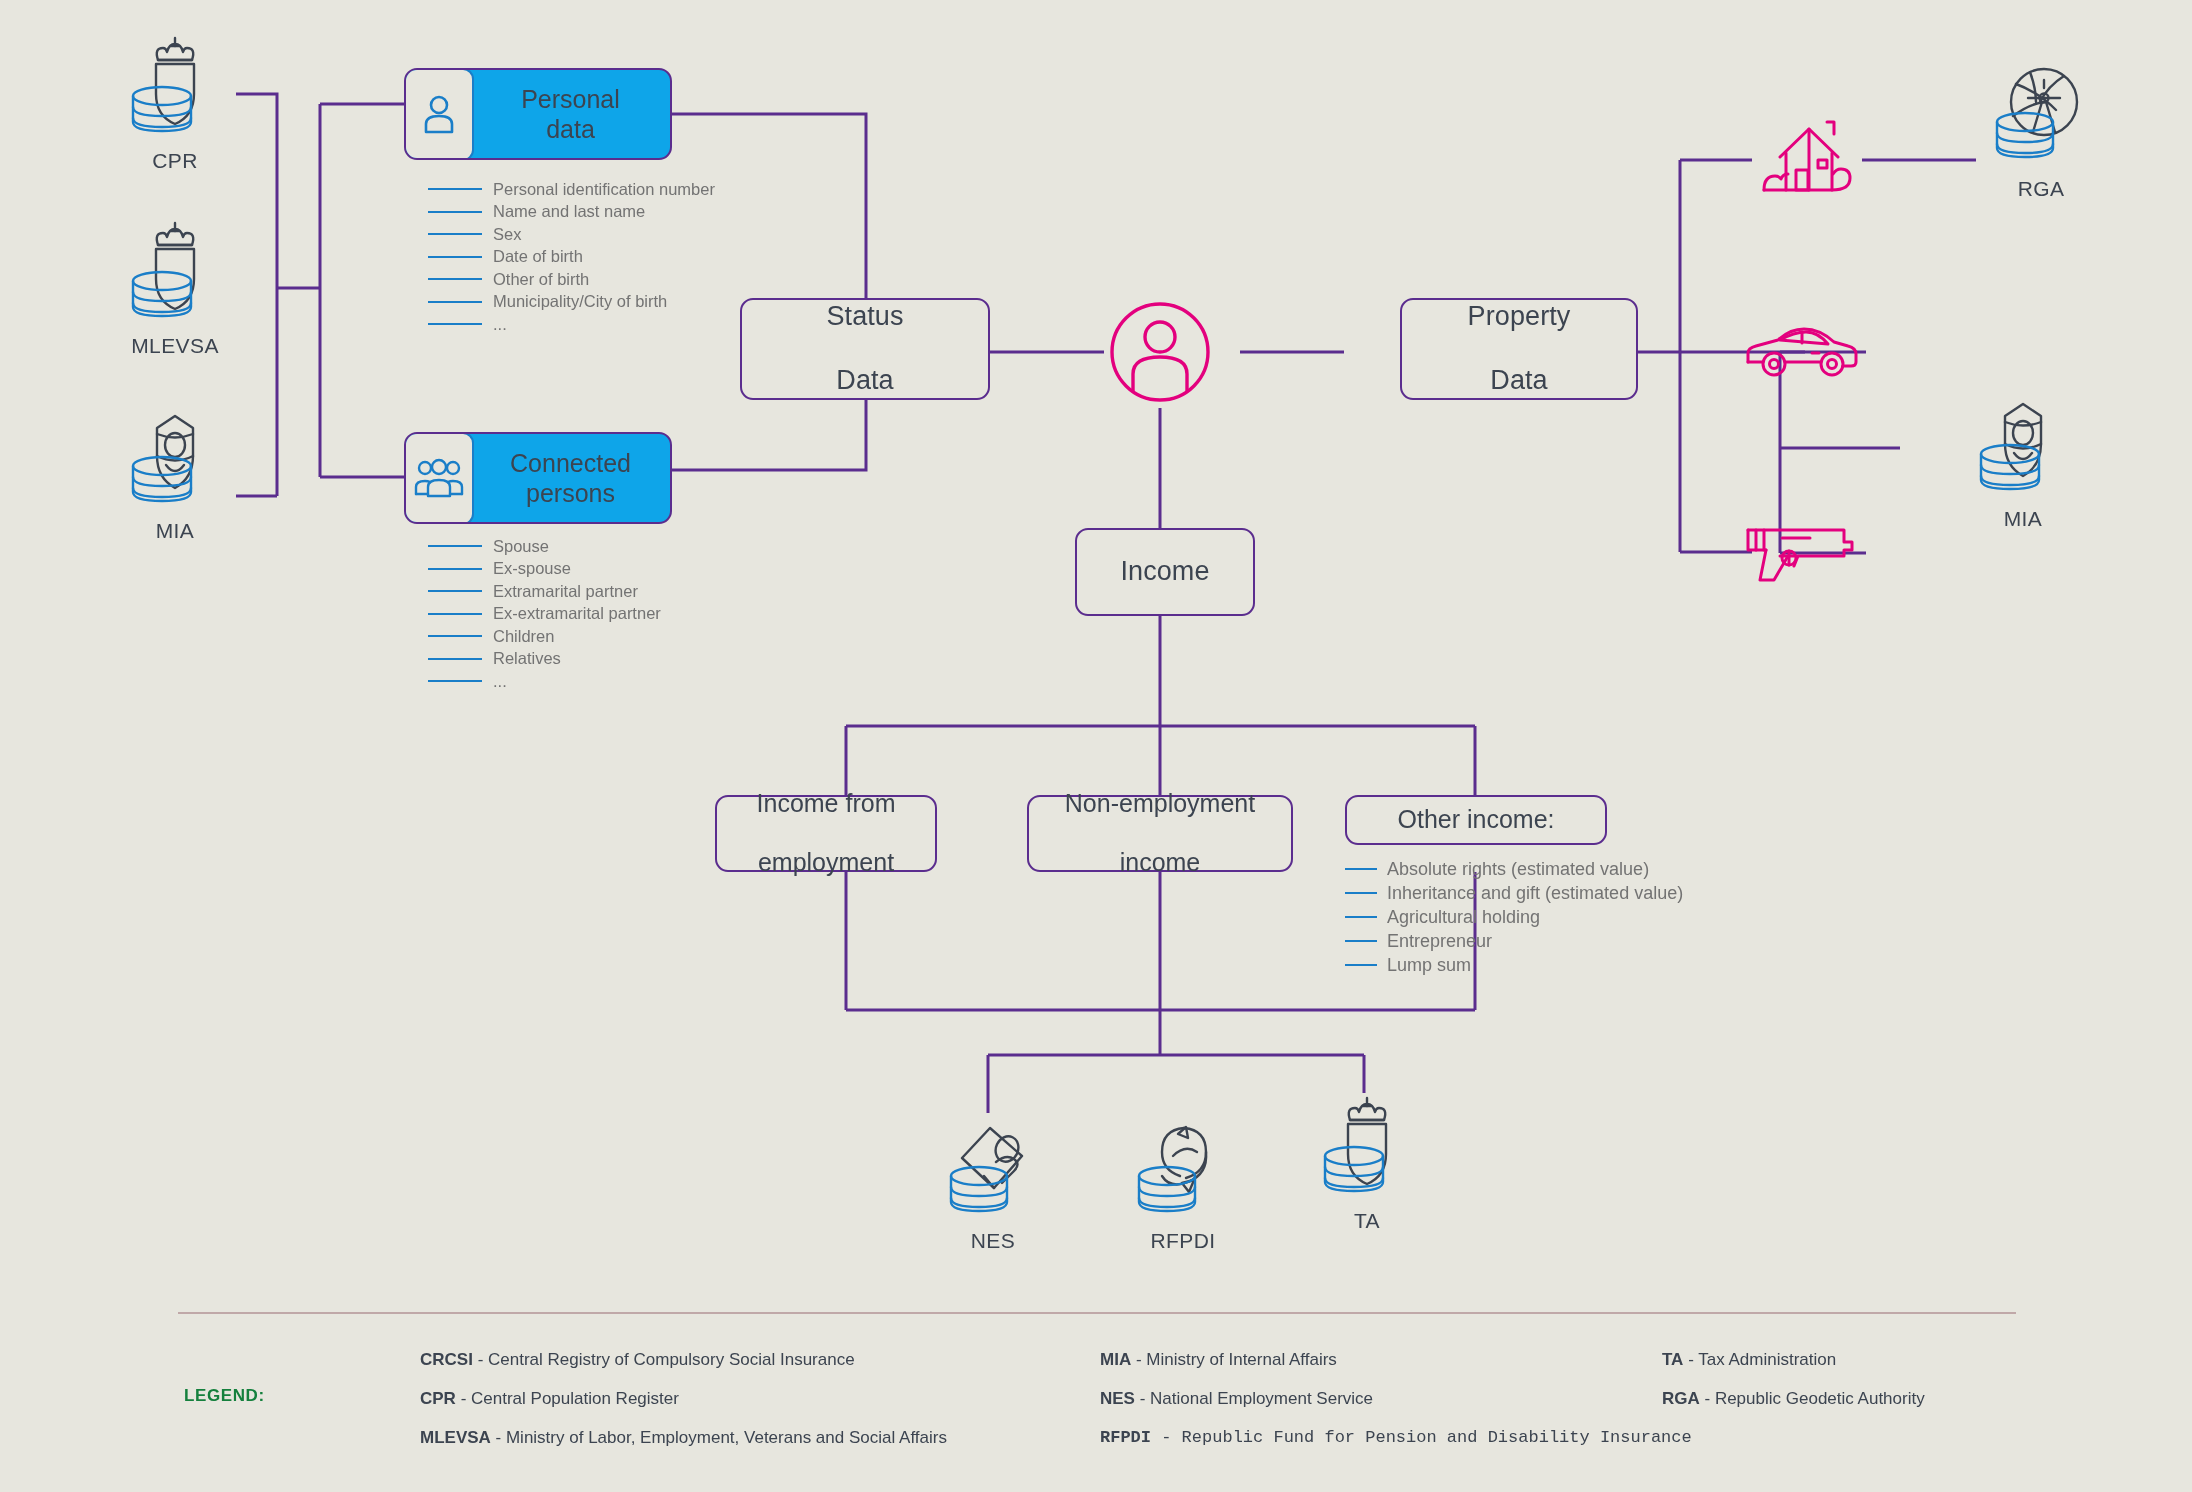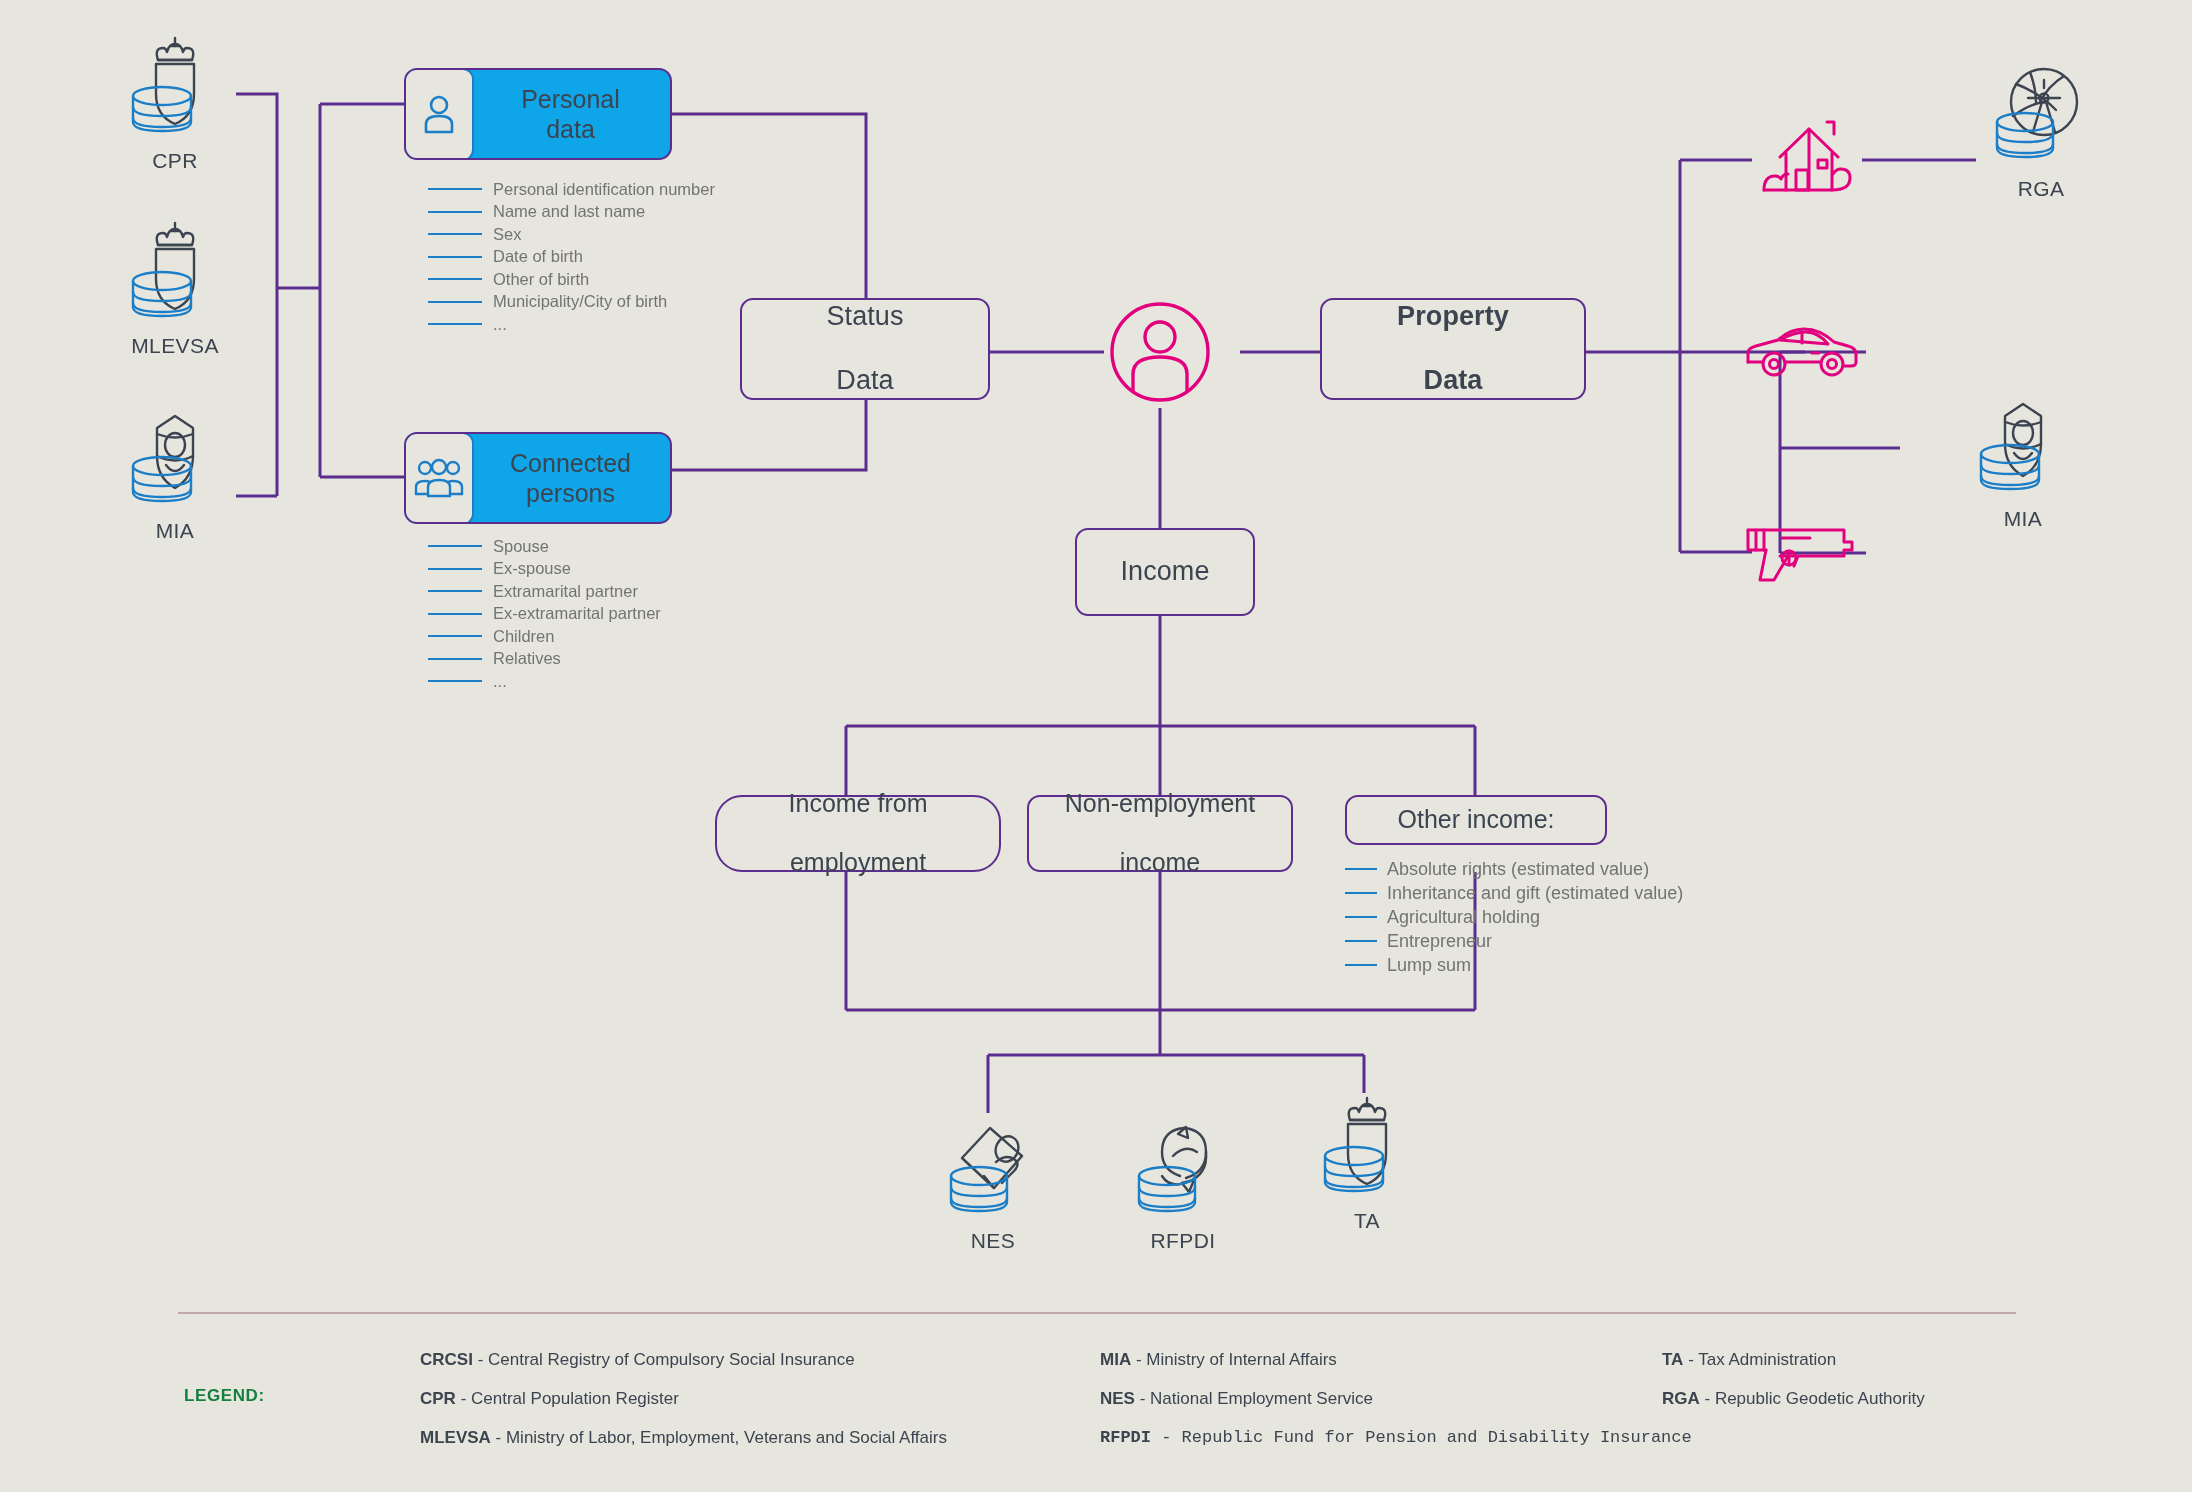--- a/index.html
+++ b/index.html
@@ -267,30 +267,30 @@
   <div style="position:absolute;left:1104px;top:296px;">
     <svg width="112" height="112" viewBox="0 0 112 112">
       <g fill="none" stroke="#e3007e" stroke-width="3.4" stroke-linecap="round" stroke-linejoin="round">
         <circle cx="56" cy="56" r="48"></circle>
         <circle cx="56" cy="41" r="15"></circle>
         <path d="M29 95 v-17 q0 -17 27 -17 q27 0 27 17 v17"></path>
       </g>
     </svg>
   </div>
 
-  <div class="node big" style="left:1320px;top:298px;width:266px;height:102px;font-weight:bold;">
+  <div class="node big" style="left:1400px;top:298px;width:238px;height:102px;">
     <span><span>Property</span><br>
           <span>Data</span></span>
   </div>
 
   <div class="node big" style="left:1075px;top:528px;width:180px;height:88px;">
     <span>Income</span>
   </div>
 
-  <div class="node mid" style="left:715px;top:795px;width:286px;height:77px;border-radius:27px;">
+  <div class="node mid" style="left:715px;top:795px;width:222px;height:77px;">
     <span><span>Income from</span><br>
           <span>employment</span></span>
   </div>
 
   <div class="node mid" style="left:1027px;top:795px;width:266px;height:77px;">
     <span><span>Non-employment</span><br>
           <span>income</span></span>
   </div>
 
   <div class="node mid" style="left:1345px;top:795px;width:262px;height:50px;">

